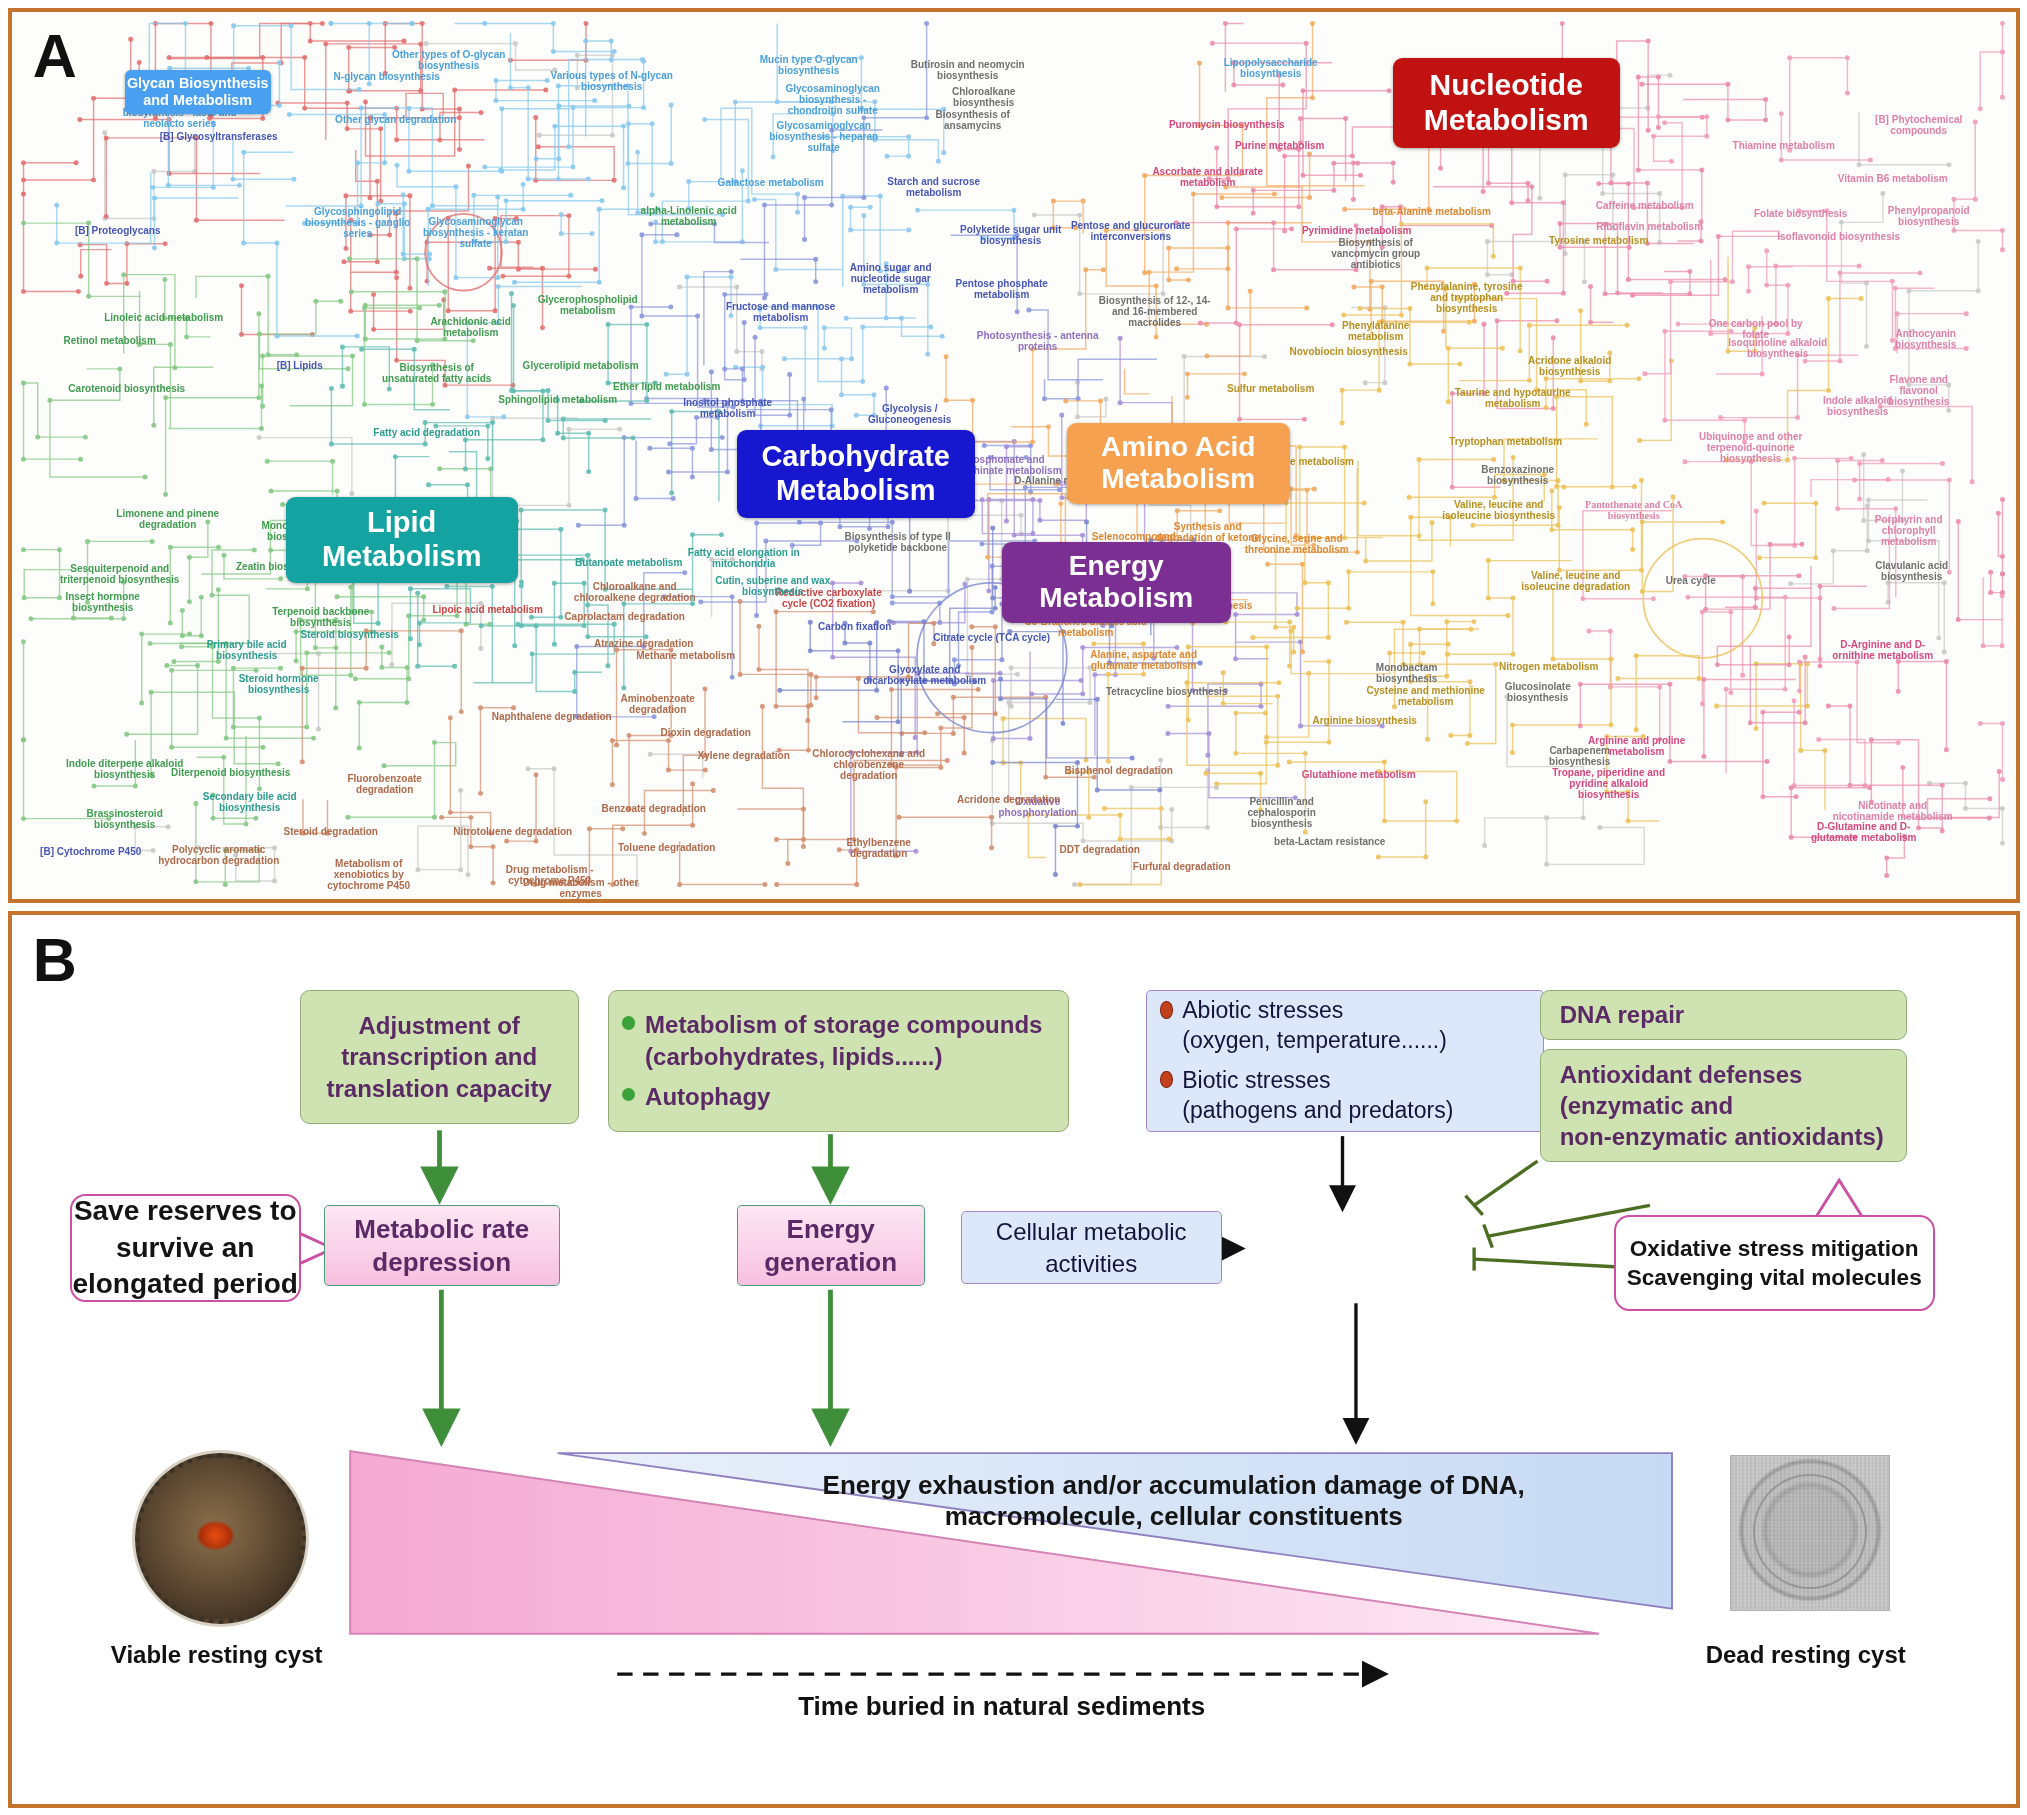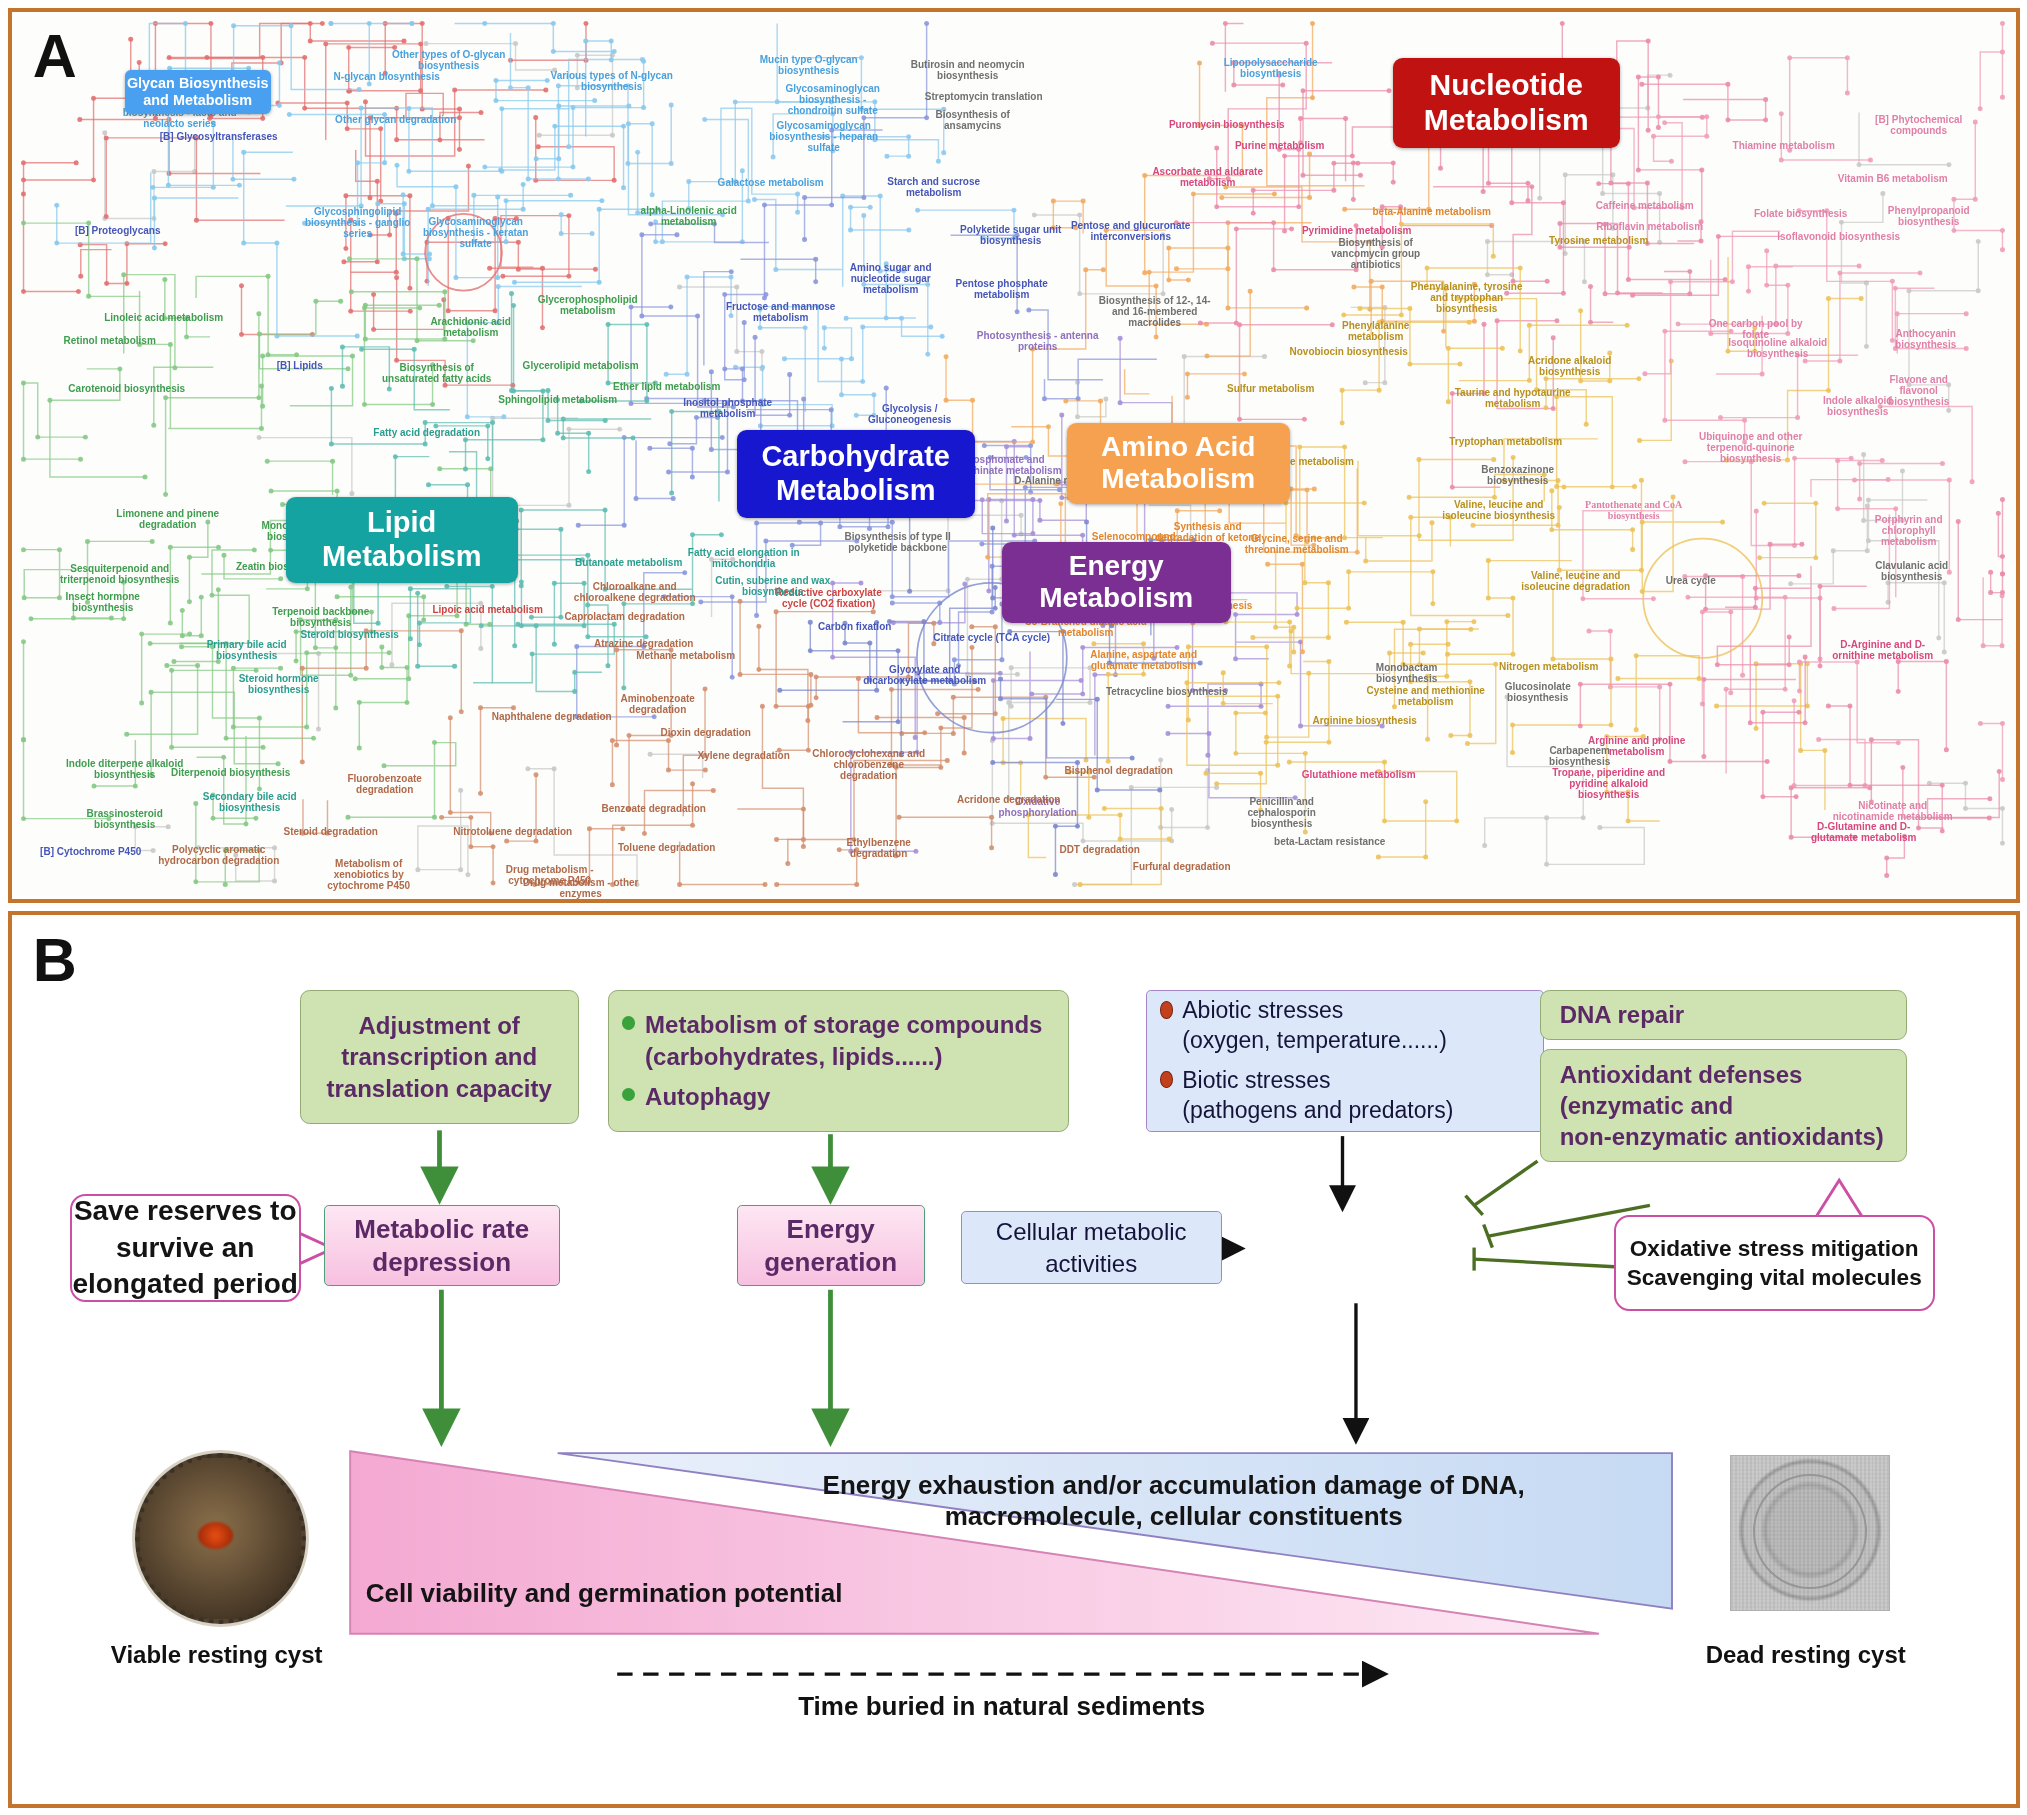--- a/index.html
+++ b/index.html
@@ -2198,21 +2198,21 @@
       <div class="pw-label" style="left: 821px; top: 88px; color: rgb(74, 160, 220);">Glycosaminoglycan biosynthesis - chondroitin sulfate</div>
       <div class="pw-label" style="left: 812px; top: 125px; color: rgb(74, 160, 220);">Glycosaminoglycan biosynthesis - heparan sulfate</div>
       <div class="pw-label" style="left: 168px; top: 101px; color: rgb(74, 160, 220);">Glycosphingolipid biosynthesis - lacto and neolacto series</div>
       <div class="pw-label" style="left: 207px; top: 125px; color: rgb(70, 86, 184);">[B] Glycosyltransferases</div>
       <div class="pw-label" style="left: 384px; top: 108px; color: rgb(74, 160, 220);">Other glycan degradation</div>
       <div class="pw-label" style="left: 447px; top: 221px; color: rgb(74, 160, 220); margin-left: 17px;">Glycosaminoglycan biosynthesis - keratan sulfate</div>
       <div class="pw-label" style="left: 346px; top: 211px; color: rgb(74, 160, 220);">Glycosphingolipid biosynthesis - ganglio series</div>
       <div class="pw-label" style="left: 759px; top: 171px; color: rgb(74, 160, 220);">Galactose metabolism</div>
       <div class="pw-label" style="left: 106px; top: 219px; color: rgb(70, 86, 184);">[B] Proteoglycans</div>
       <div class="pw-label" style="left: 956px; top: 58px; color: rgb(112, 112, 112);">Butirosin and neomycin biosynthesis</div>
-      <div class="pw-label" style="left: 972px; top: 85px; color: rgb(112, 112, 112);">Streptomycin translation</div>
+      <div class="pw-label" style="left: 972px; top: 85px; color: rgb(112, 112, 112);">Chloroalkane biosynthesis</div>
       <div class="pw-label" style="left: 961px; top: 108px; color: rgb(112, 112, 112);">Biosynthesis of ansamycins</div>
       <div class="pw-label" style="left: 922px; top: 175px; color: rgb(70, 86, 184);">Starch and sucrose metabolism</div>
       <div class="pw-label" style="left: 999px; top: 223px; color: rgb(70, 86, 184);">Polyketide sugar unit biosynthesis</div>
       <div class="pw-label" style="left: 1119px; top: 219px; color: rgb(70, 86, 184);">Pentose and glucuronate interconversions</div>
       <div class="pw-label" style="left: 879px; top: 267px; color: rgb(70, 86, 184);">Amino sugar and nucleotide sugar metabolism</div>
       <div class="pw-label" style="left: 990px; top: 277px; color: rgb(70, 86, 184);">Pentose phosphate metabolism</div>
       <div class="pw-label" style="left: 769px; top: 300px; color: rgb(70, 86, 184);">Fructose and mannose metabolism</div>
       <div class="pw-label" style="left: 1143px; top: 300px; color: rgb(112, 112, 112);">Biosynthesis of 12-, 14- and 16-membered macrolides</div>
       <div class="pw-label" style="left: 716px; top: 396px; color: rgb(70, 86, 184);">Inositol phosphate metabolism</div>
       <div class="pw-label" style="left: 898px; top: 402px; color: rgb(70, 86, 184);">Glycolysis / Gluconeogenesis</div>
@@ -2455,21 +2455,20 @@
 elongated period</div>
   <div class="pb-el pinkbox pre" style="left:312px;top:290px;width:236px;height:81px;">Metabolic rate
 depression</div>
   <div class="pb-el pinkbox pre" style="left:725px;top:290px;width:188px;height:81px;">Energy
 generation</div>
   <div class="pb-el bbox pre" style="left:949px;top:296px;width:261px;height:73px;">Cellular metabolic
 activities</div>
   <div class="pb-el bubble pre" style="left:1602px;top:300px;width:321px;height:96px;font-size:22.6px;">Oxidative stress mitigation
 Scavenging vital molecules</div>
 
-  <div class="tri-text" style="left:354px;top:663px;width:538px;font-size:26px;">Cell viability and germination potential</div>
   <div class="tri-text pre" style="left:672px;top:555px;width:980px;font-size:26px;text-align:center;">Energy exhaustion and/or accumulation damage of DNA,
 macromolecule, cellular constituents</div>
 
   <div class="cyst-viable" style="left:123px;top:538px;">
     <div class="cyst-core"></div>
   </div>
   <div class="cyst-dead" style="left:1718px;top:540px;">
     <div class="cyst-ring"></div>
   </div>
 

